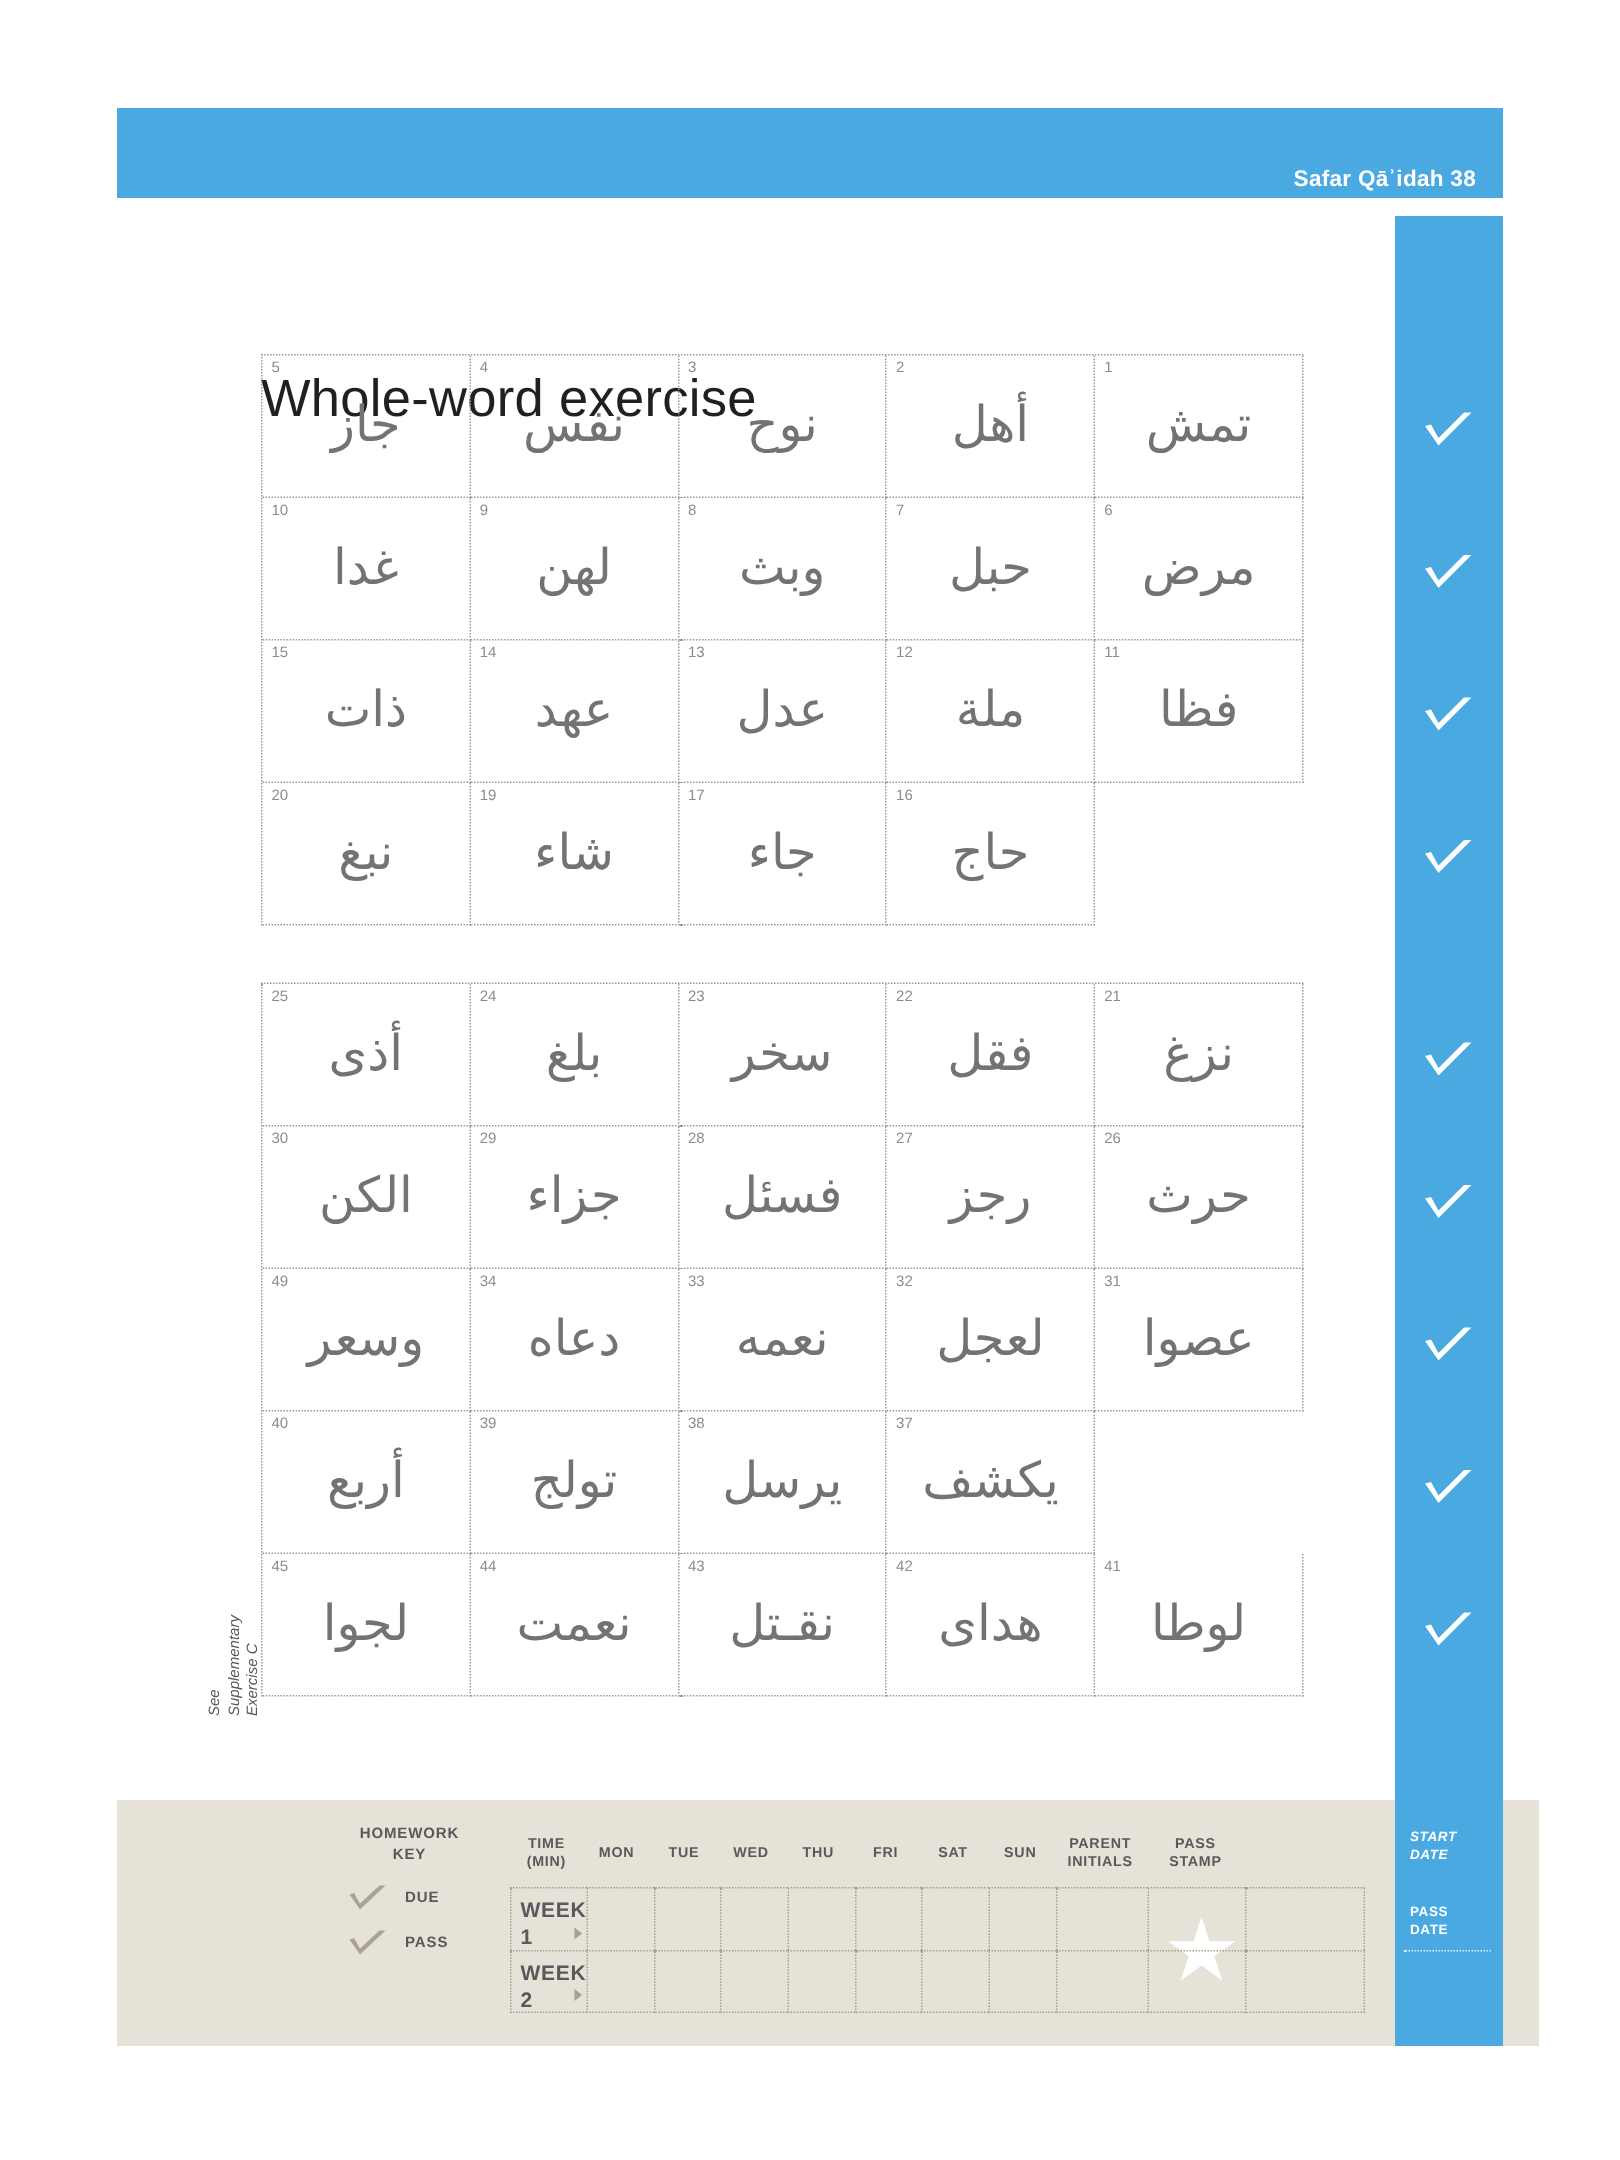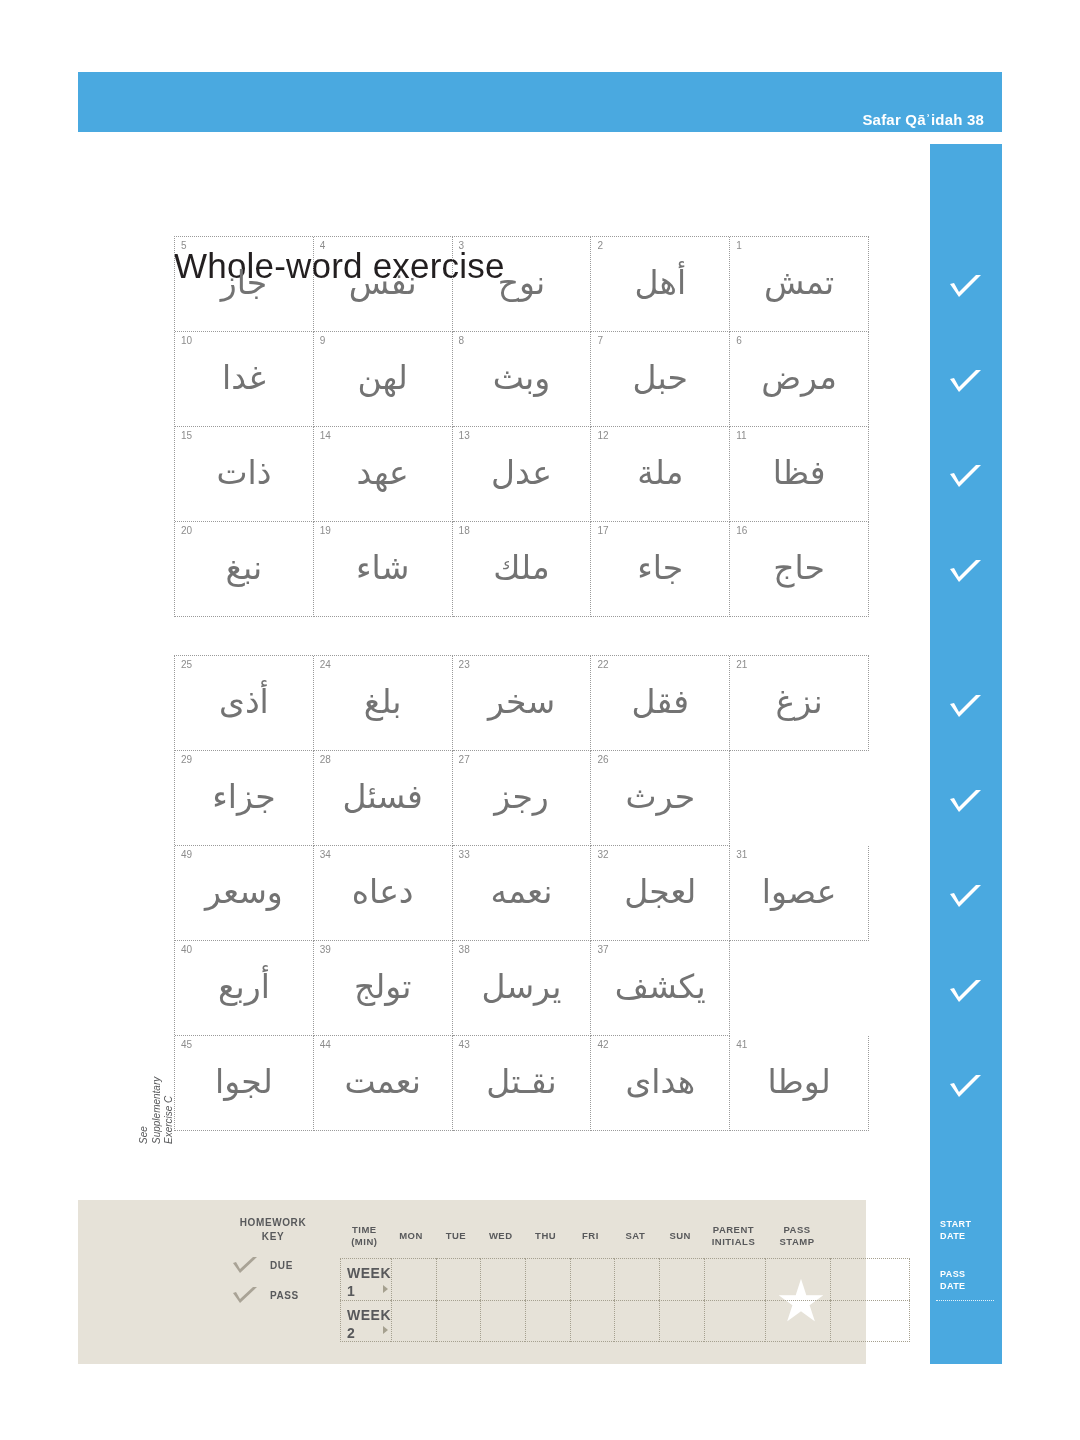--- a/index.html
+++ b/index.html
@@ -137,42 +137,42 @@
     transform-origin: left top;
     white-space: nowrap;
     line-height: 1.25;
   }
 
   
   #footer {
     position: absolute;
     left: 0;
     top: 1128px;
-    width: 788px;
+    width: 948px;
     height: 164px;
     background: #e6e2d8;
   }
   #footer-side {
     position: absolute;
     left: 852px;
     top: 1128px;
     width: 72px;
     height: 164px;
     background: #4aa9e0;
   }
   .side-date-label {
     position: absolute;
     left: 10px;
     color: #ffffff;
     font-size: 9px;
     line-height: 1.35;
     letter-spacing: 0.4px;
     font-weight: bold;
   }
-  #start-date-label { top: 18px; }
+  #start-date-label { top: 18px; font-style: italic; }
   #pass-date-label  { top: 68px; }
   #side-date-divider {
     position: absolute;
     left: 6px;
     top: 100px;
     width: 58px;
     border-top: 1px dotted #ffffff;
     opacity: 0.85;
   }
 
@@ -411,24 +411,20 @@
       <div class="grid-row">
         <div class="grid-cell">
           <span class="cell-num">20</span>
           <span class="cell-word">نبغ</span>
         </div>
         <div class="grid-cell">
           <span class="cell-num">19</span>
           <span class="cell-word">شاء</span>
         </div>
         <div class="grid-cell">
-          <span class="cell-num">18</span>
-          <span class="cell-word">ملك</span>
-        </div>
-        <div class="grid-cell">
           <span class="cell-num">17</span>
           <span class="cell-word">جاء</span>
         </div>
         <div class="grid-cell">
           <span class="cell-num">16</span>
           <span class="cell-word">حاج</span>
         </div>
       </div>
     </div>
   <div class="grid-block" id="grid-block-2">
@@ -448,20 +444,24 @@
         <div class="grid-cell">
           <span class="cell-num">22</span>
           <span class="cell-word">فقل</span>
         </div>
         <div class="grid-cell">
           <span class="cell-num">21</span>
           <span class="cell-word">نزغ</span>
         </div>
       </div>
       <div class="grid-row">
+        <div class="grid-cell">
+          <span class="cell-num">30</span>
+          <span class="cell-word">الكن</span>
+        </div>
         <div class="grid-cell">
           <span class="cell-num">29</span>
           <span class="cell-word">جزاء</span>
         </div>
         <div class="grid-cell">
           <span class="cell-num">28</span>
           <span class="cell-word">فسئل</span>
         </div>
         <div class="grid-cell">
           <span class="cell-num">27</span>

